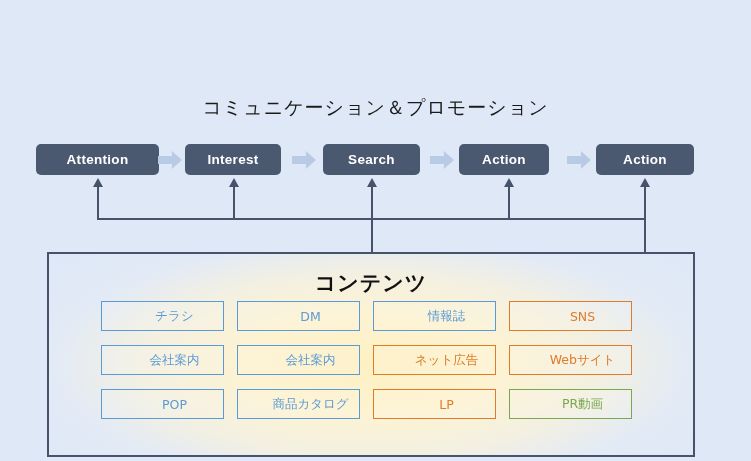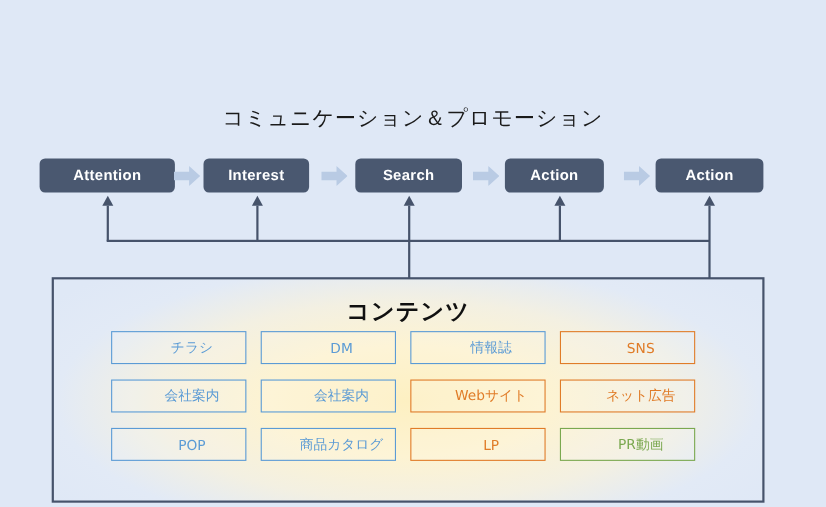--- a/index.html
+++ b/index.html
@@ -122,22 +122,22 @@
     <div class="content-title">コンテンツ</div>
 
     <div class="grid">
       <div class="chip">チラシ</div>
       <div class="chip">DM</div>
       <div class="chip">情報誌</div>
       <div class="chip orange">SNS</div>
 
       <div class="chip">会社案内</div>
       <div class="chip">会社案内</div>
+      <div class="chip orange">ネット広告</div>
       <div class="chip orange">Webサイト</div>
-      <div class="chip orange">ネット広告</div>
 
       <div class="chip">POP</div>
       <div class="chip">商品カタログ</div>
       <div class="chip orange">LP</div>
       <div class="chip green">PR動画</div>
     </div>
   </div>
 
 </div>
 

